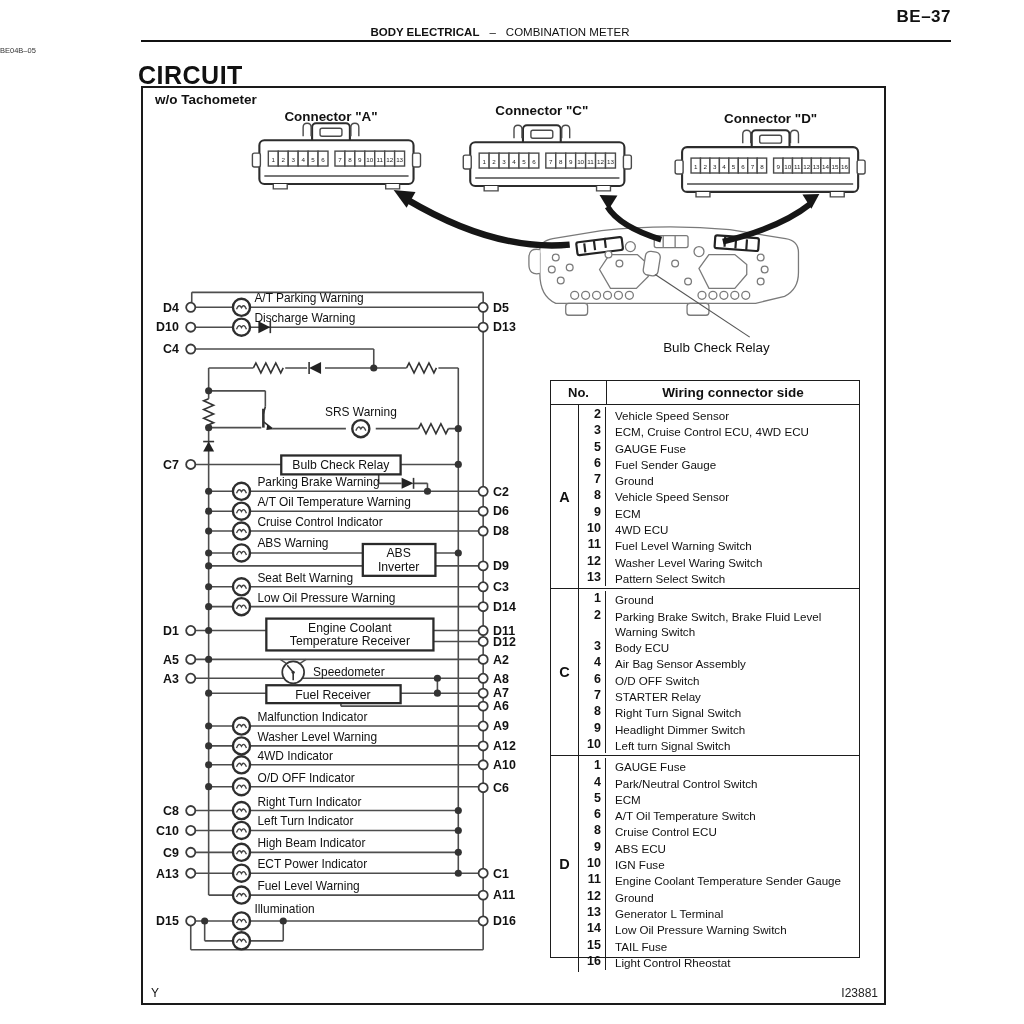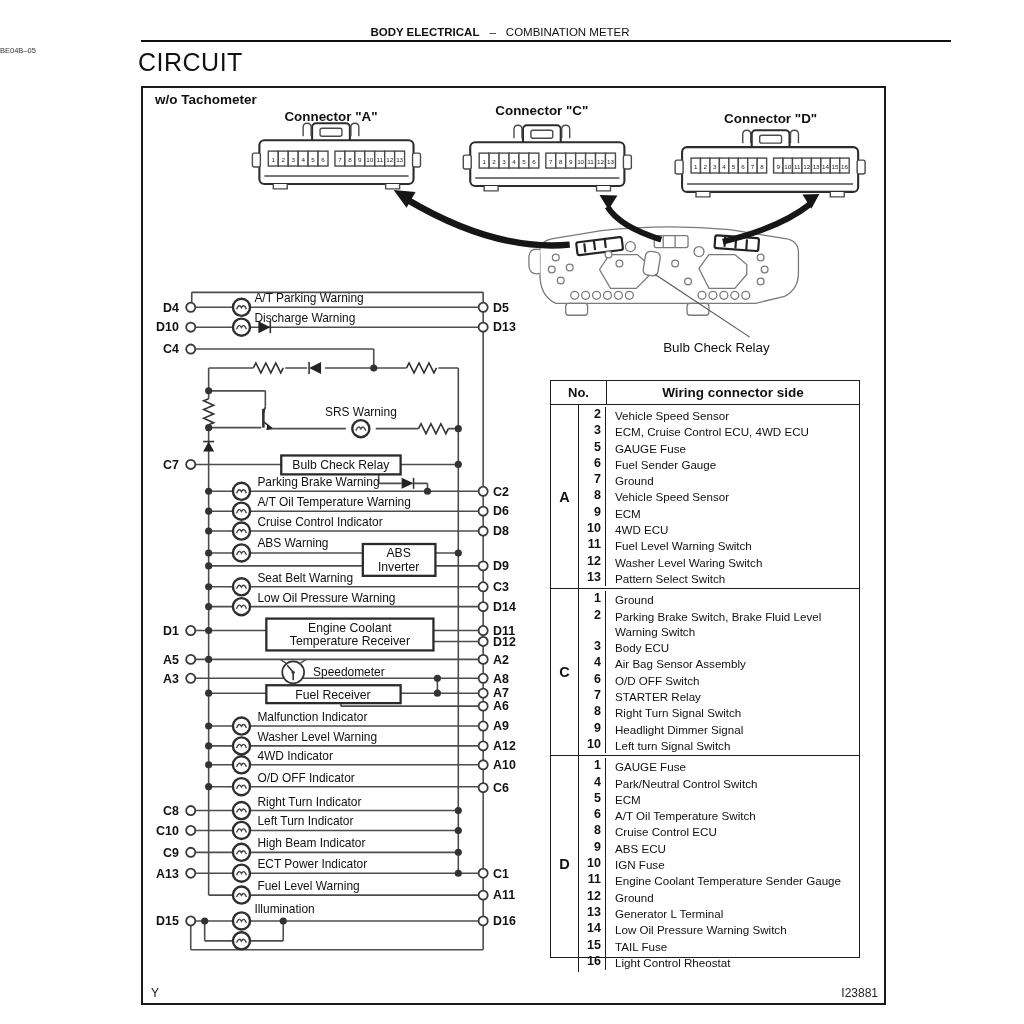--- a/index.html
+++ b/index.html
@@ -6,21 +6,21 @@
   #page{position:relative;width:1024px;height:1024px;background:#ffffff;overflow:hidden;
         font-family:"Liberation Sans",sans-serif;color:#111;}
   
   .pageno{position:absolute;top:7px;left:0;width:951px;text-align:right;
           font-size:17px;font-weight:700;letter-spacing:.5px;}
   .hline{position:absolute;top:26px;left:0;width:1000px;text-align:center;font-size:11.5px;}
   .hline .sec{font-weight:700;}
   .hline .dash{padding:0 10px;}
   .rule{position:absolute;top:40px;left:141px;width:810px;height:2px;background:#111;}
   .figcode{position:absolute;top:46px;left:0;width:1023px;text-align:left;font-size:7.5px;color:#333;}
-  .title{position:absolute;top:48px;left:138px;font-size:25px;font-weight:400;letter-spacing:.5px;}
+  .title{position:absolute;top:61px;left:138px;font-size:25px;font-weight:700;letter-spacing:.5px;}
   
   #figbox{position:absolute;left:141px;top:86px;width:745px;height:919px;
           border:2px solid #1a1a1a;box-sizing:border-box;background:#fff;}
   .variant{position:absolute;left:12px;top:4px;font-size:13.5px;font-weight:700;}
   .footY{position:absolute;left:8px;bottom:3px;font-size:12px;}
   .figid{position:absolute;right:6px;bottom:3px;font-size:12px;color:#222;}
   #diagram{position:absolute;left:0;top:0;}
   
   .wire{stroke:#4d4d4d;stroke-width:1.6;fill:none;}
   .wire2{stroke:#4d4d4d;stroke-width:1.4;fill:none;}
@@ -54,20 +54,21 @@
   .trow{display:flex;align-items:flex-start;min-height:16.1px;}
   .tno{width:27px;flex:0 0 27px;text-align:right;padding-right:4px;box-sizing:border-box;
        font-weight:700;font-size:12.5px;align-self:stretch;border-right:1.3px solid #1d1d1d;}
   .tlabel{flex:1;font-size:11.6px;line-height:1.32;padding:1px 4px 0 9px;}
 </style>
 </head>
 <body>
 
 <div id="page">
 
+  <div class="pageno">BE–37</div>
   <div class="hline">
     <span class="sec">BODY ELECTRICAL</span><span class="dash">–</span><span>COMBINATION METER</span>
   </div>
   <div class="rule"></div>
   <div class="figcode">BE04B–05</div>
   <div class="title">CIRCUIT</div>
 
   <div id="figbox">
 
     <svg id="diagram" width="741" height="915" viewBox="141 86 745 919" xmlns="http://www.w3.org/2000/svg">
@@ -569,21 +570,21 @@
               <div class="trow">
                 <div class="tno">7</div>
                 <div class="tlabel">STARTER Relay</div>
               </div>
               <div class="trow">
                 <div class="tno">8</div>
                 <div class="tlabel">Right Turn Signal Switch</div>
               </div>
               <div class="trow">
                 <div class="tno">9</div>
-                <div class="tlabel">Headlight Dimmer Signal</div>
+                <div class="tlabel">Headlight Dimmer Switch</div>
               </div>
               <div class="trow">
                 <div class="tno">10</div>
                 <div class="tlabel">Left turn Signal Switch</div>
               </div>
             </div>
           </div>
           <div class="tgroup">
             <div class="gletter">D</div>
             <div class="grows">

